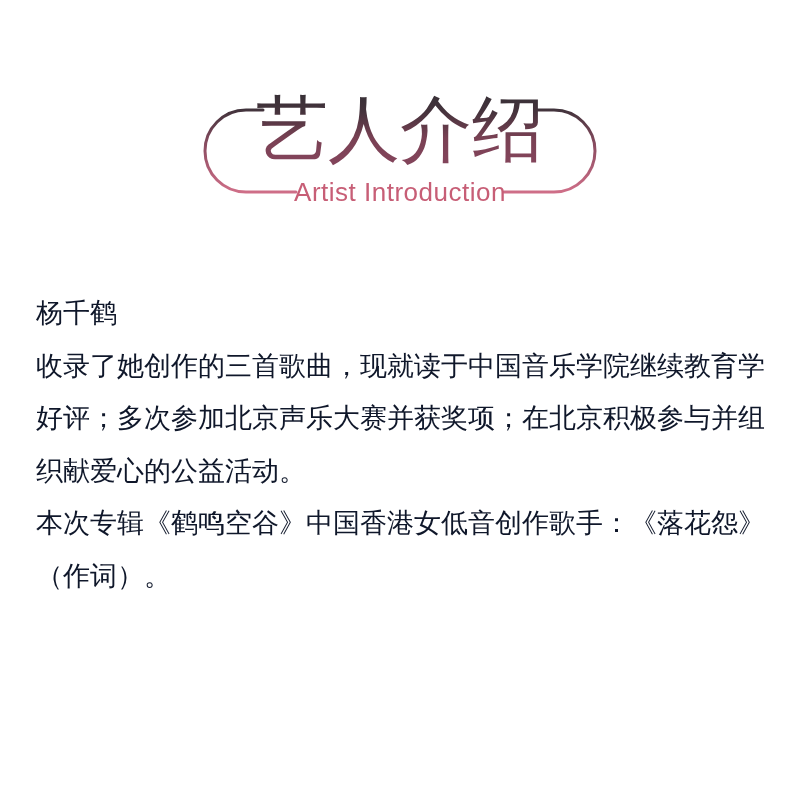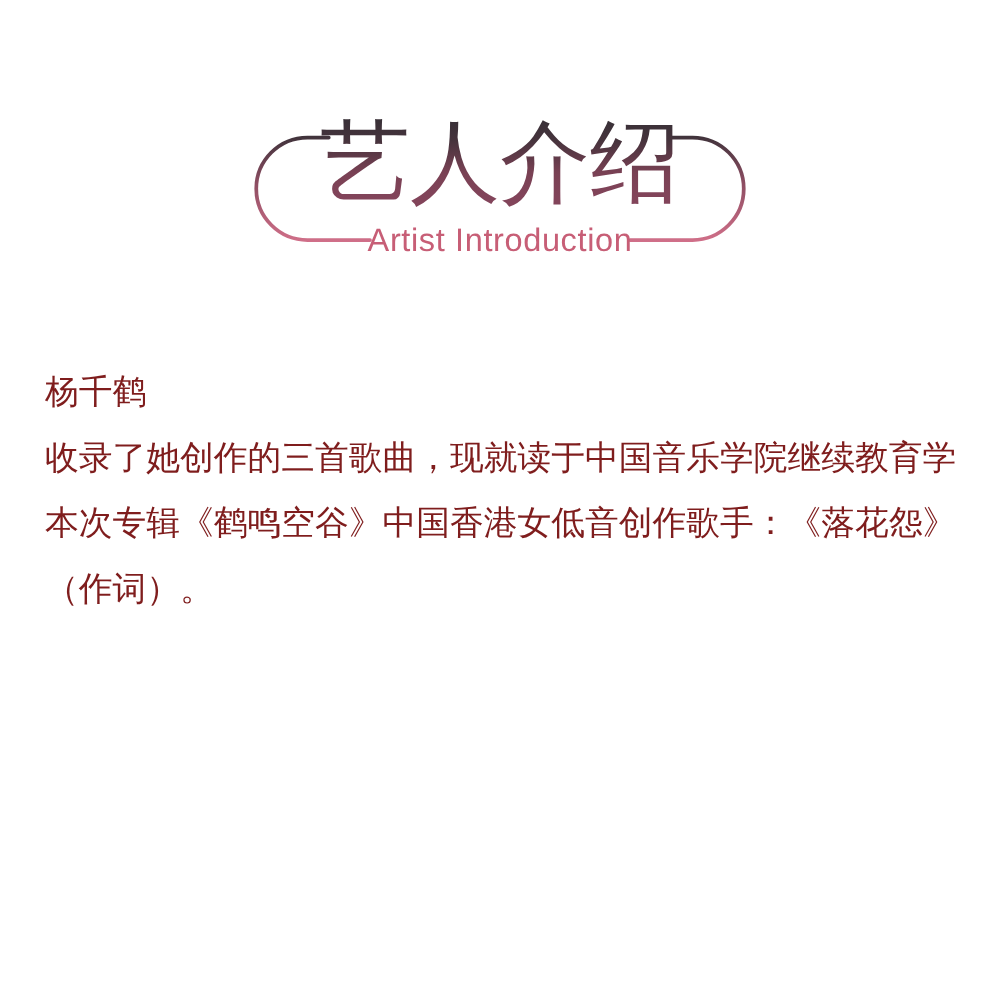--- a/index.html
+++ b/index.html
@@ -36,21 +36,21 @@
     font-weight: 400;
     letter-spacing: 0.5px;
   }
   .article {
     position: absolute;
     left: 36px;
     top: 287px;
     width: 735px;
     font-size: 27px;
     line-height: 52.5px;
-    color: #7f1d1d;
+    color: #0f172a;
     font-family: "Liberation Sans", sans-serif;
   }
   .article .line {
     white-space: nowrap;
   }
 </style>
 </head>
 <body>
 
 <div class="page">
@@ -75,17 +75,19 @@
     <path d="M 537 110 L 554 110 A 41 41 0 0 1 595 151 A 41 41 0 0 1 554 192 L 504 192" fill="none" stroke="url(#bracketGrad)" stroke-width="3" stroke-linecap="round"></path>
 
     <text class="header-title" x="400" y="154" text-anchor="middle" font-size="72" fill="url(#titleGrad)">艺人介绍</text>
 
     <text class="header-subtitle" x="400" y="201" text-anchor="middle" font-size="26" fill="#c75e76">Artist Introduction</text>
   </svg>
 
   <div class="article">
     <div class="line">杨千鹤</div>
     <div class="line">收录了她创作的三首歌曲，现就读于中国音乐学院继续教育学</div>
+    <div class="line">好评；多次参加北京声乐大赛并获奖项；在北京积极参与并组</div>
+    <div class="line">织献爱心的公益活动。</div>
     <div class="line">本次专辑《鹤鸣空谷》中国香港女低音创作歌手：《落花怨》</div>
     <div class="line">（作词）。</div>
   </div>
 
 </div>
 
 </body></html>

